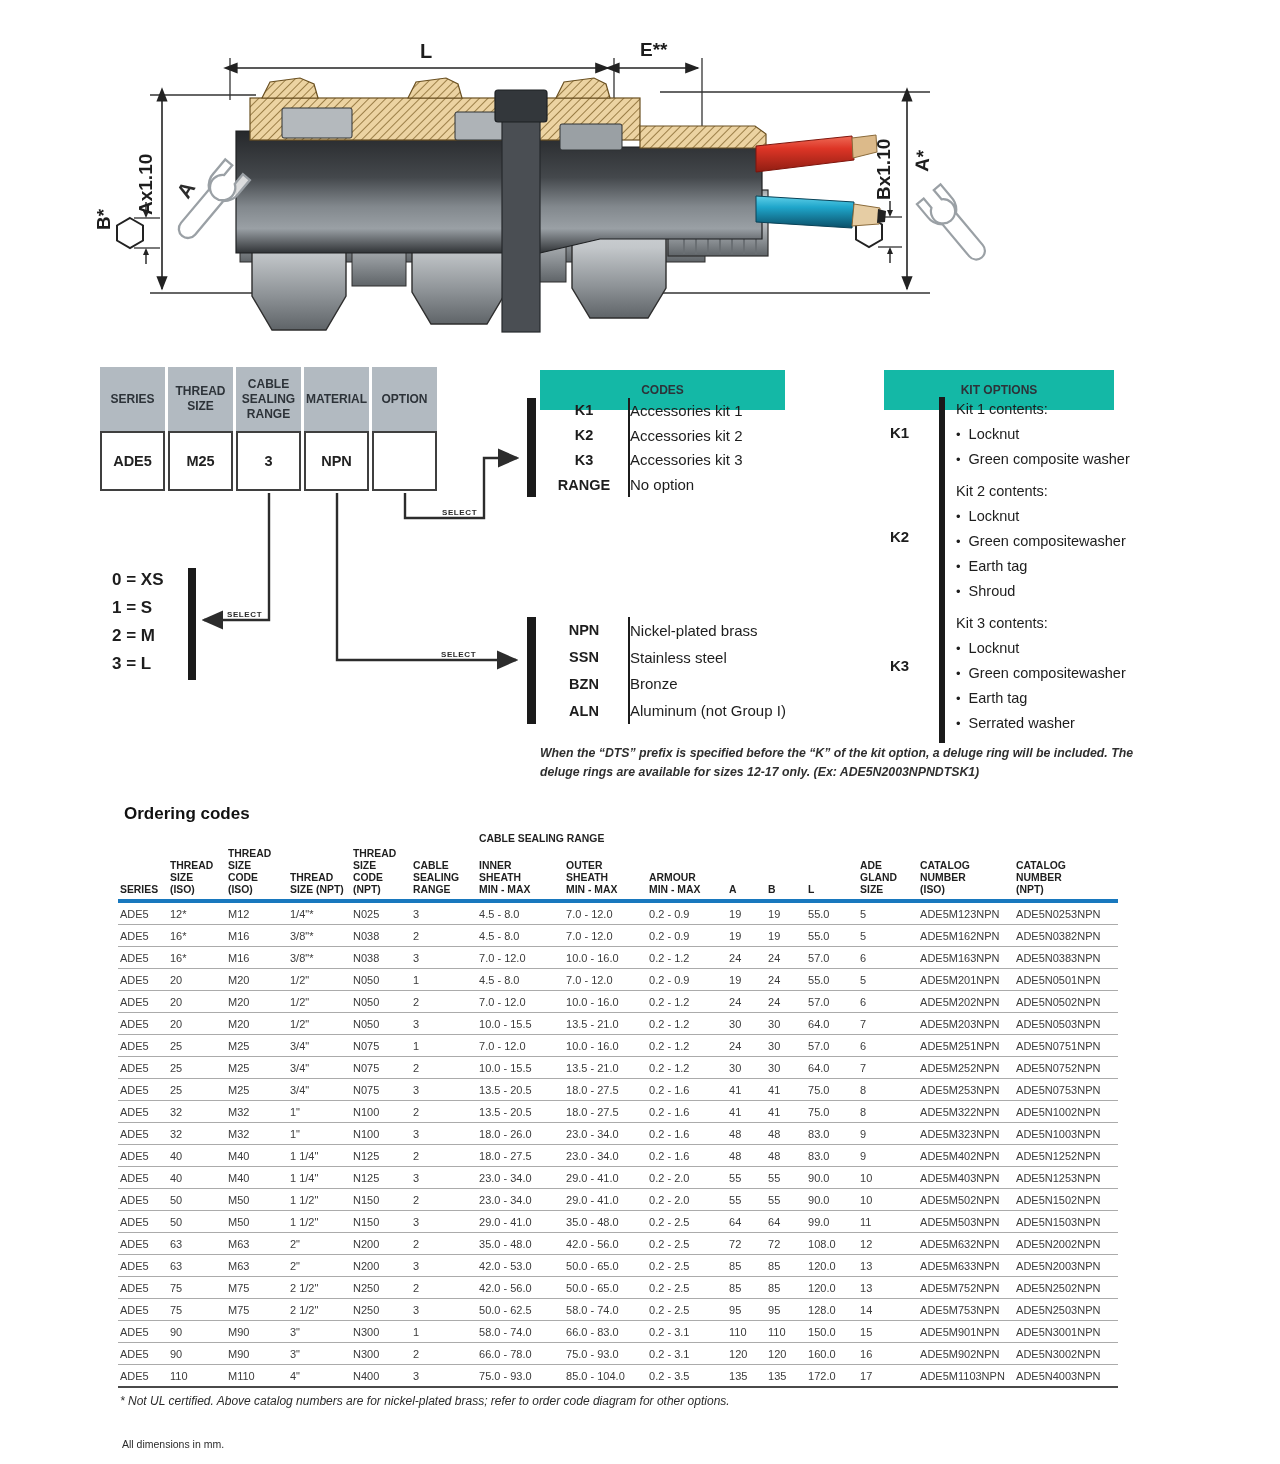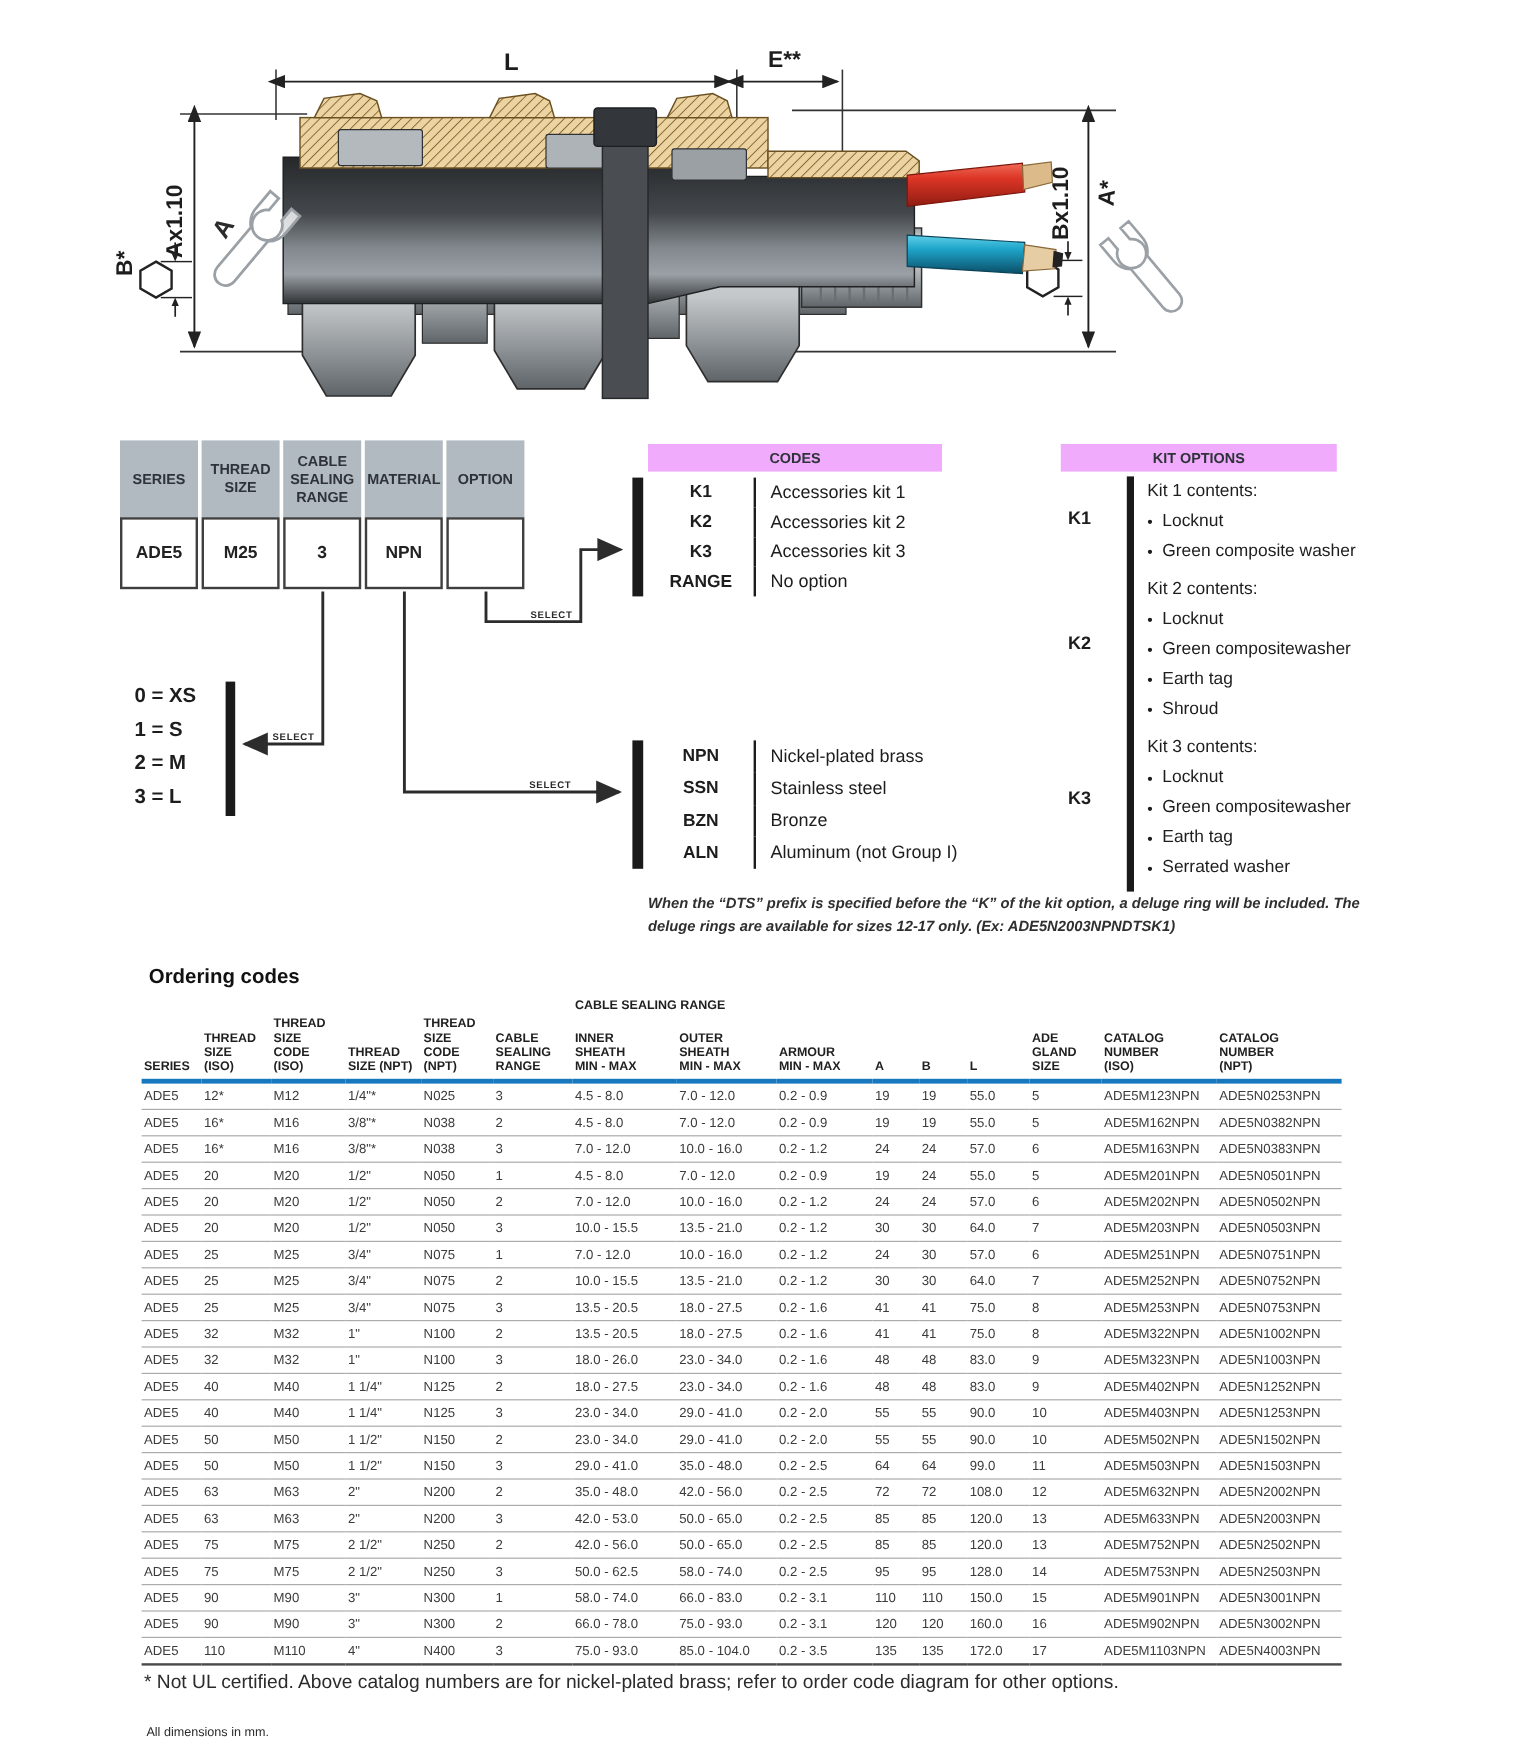--- a/index.html
+++ b/index.html
@@ -15,47 +15,47 @@
 
   
   .oc-head{position:absolute;top:367px;width:65px;height:64px;background:#b2bac1;
            display:flex;align-items:center;justify-content:center;text-align:center;
            font-size:12px;font-weight:bold;color:#2d3339;line-height:1.25;white-space:pre-line;}
   .oc-val{position:absolute;top:431px;width:61px;height:56px;background:#fff;
           border:2px solid #3f3f3f;display:flex;align-items:center;justify-content:center;
           font-size:14.5px;font-weight:bold;color:#222;}
   .select-label{position:absolute;font-size:8px;font-weight:bold;letter-spacing:.6px;color:#2b2b2b;}
   .vbar{position:absolute;background:#1a1a1a;}
-  .gray-head{position:absolute;height:23px;background:#f0abfc;display:flex;align-items:center;
+  .gray-head{position:absolute;height:40px;background:#14b8a6;display:flex;align-items:center;
              justify-content:center;font-size:12px;font-weight:bold;color:#2d3339;}
   .legend-item{font-size:17px;font-weight:bold;color:#1d1d1d;line-height:28px;}
   .code-row{display:flex;align-items:stretch;}
   .code-key{width:88px;text-align:center;font-size:14.5px;font-weight:600;color:#1d1d1d;
             display:flex;align-items:center;justify-content:center;}
-  .code-desc{border-left:2px solid #1c1c1c;padding-left:12px;font-size:15px;color:#1d1d1d;
+  .code-desc{border-left:2px solid #1c1c1c;font-size:15px;color:#1d1d1d;
              display:flex;align-items:center;}
   .kit-title{font-size:14.5px;color:#1d1d1d;line-height:25px;}
   .kit-item{font-size:14.5px;color:#1d1d1d;line-height:25px;display:flex;}
   .kit-item .bullet{margin-right:8px;font-size:13px;}
   .kit-block + .kit-block{margin-top:7px;}
   .kit-code{position:absolute;left:890px;font-size:15px;font-weight:bold;color:#1d1d1d;}
   #dts-note{position:absolute;left:540px;top:744px;width:632px;font-style:italic;font-weight:600;
             font-size:12.3px;line-height:1.55;color:#2f2f2f;}
 
   
   #table-wrap{position:absolute;left:118px;top:804px;width:1000px;}
   #table-title{font-size:17px;font-weight:bold;color:#111;margin:0 0 9px 6px;}
   table.otable{border-collapse:collapse;table-layout:fixed;width:1000px;}
   table.otable th{vertical-align:bottom;text-align:left;font-size:10.4px;font-weight:bold;
                   line-height:1.16;padding:0 2px 3px 2px;white-space:pre-line;color:#1f1f1f;}
   table.otable thead tr.hrow th{border-bottom:4px solid #1878be;}
   table.otable td{font-size:11px;color:#3b3b3b;padding:4px 2px 3px 2px;height:14px;
                   border-bottom:1px solid #ababab;white-space:nowrap;overflow:hidden;}
   table.otable tbody tr:last-child td{border-bottom:2px solid #4a4a4a;}
-  #footnote{margin-top:6px;margin-left:2px;font-size:16px;color:#2b2b2b;}
+  #footnote{margin-top:6px;margin-left:2px;font-size:12px;color:#2b2b2b;font-style:italic;}
   #dims-note{position:absolute;left:122px;top:1438px;font-size:10.5px;color:#2b2b2b;}
 </style>
 </head>
 <body>
 
 <div class="page">
 
   <svg id="diagram" width="1280" height="345" viewBox="0 0 1280 345">
     <defs>
       <pattern id="hatch" patternUnits="userSpaceOnUse" width="6" height="6" patternTransform="rotate(45)">

